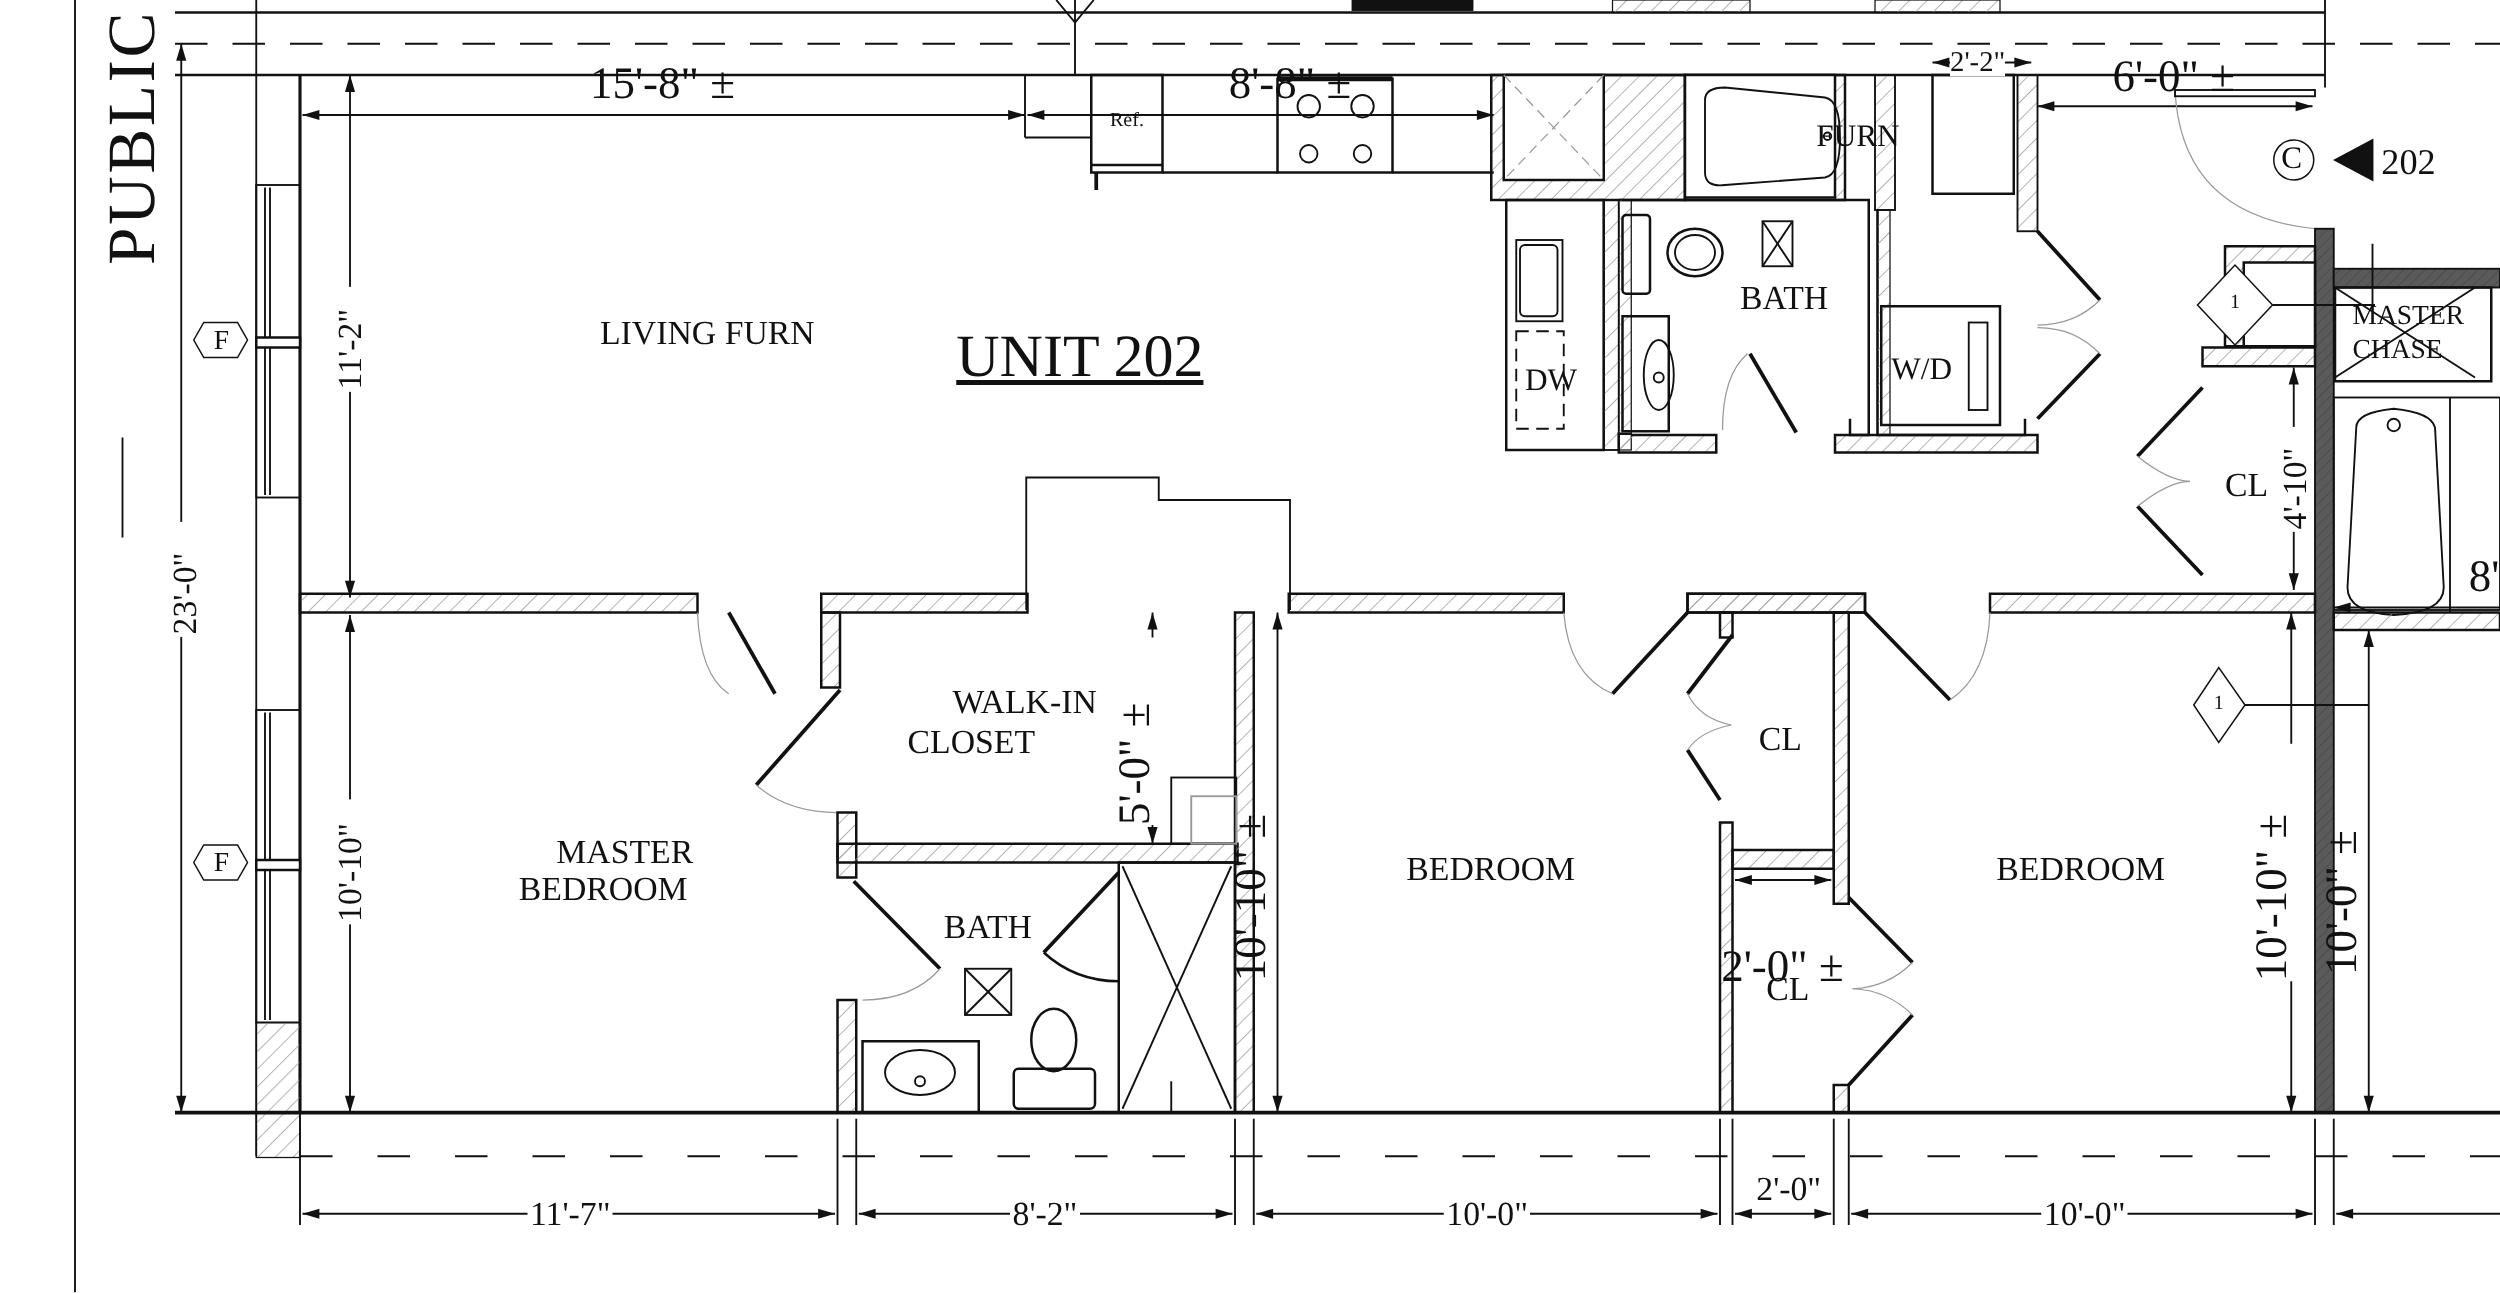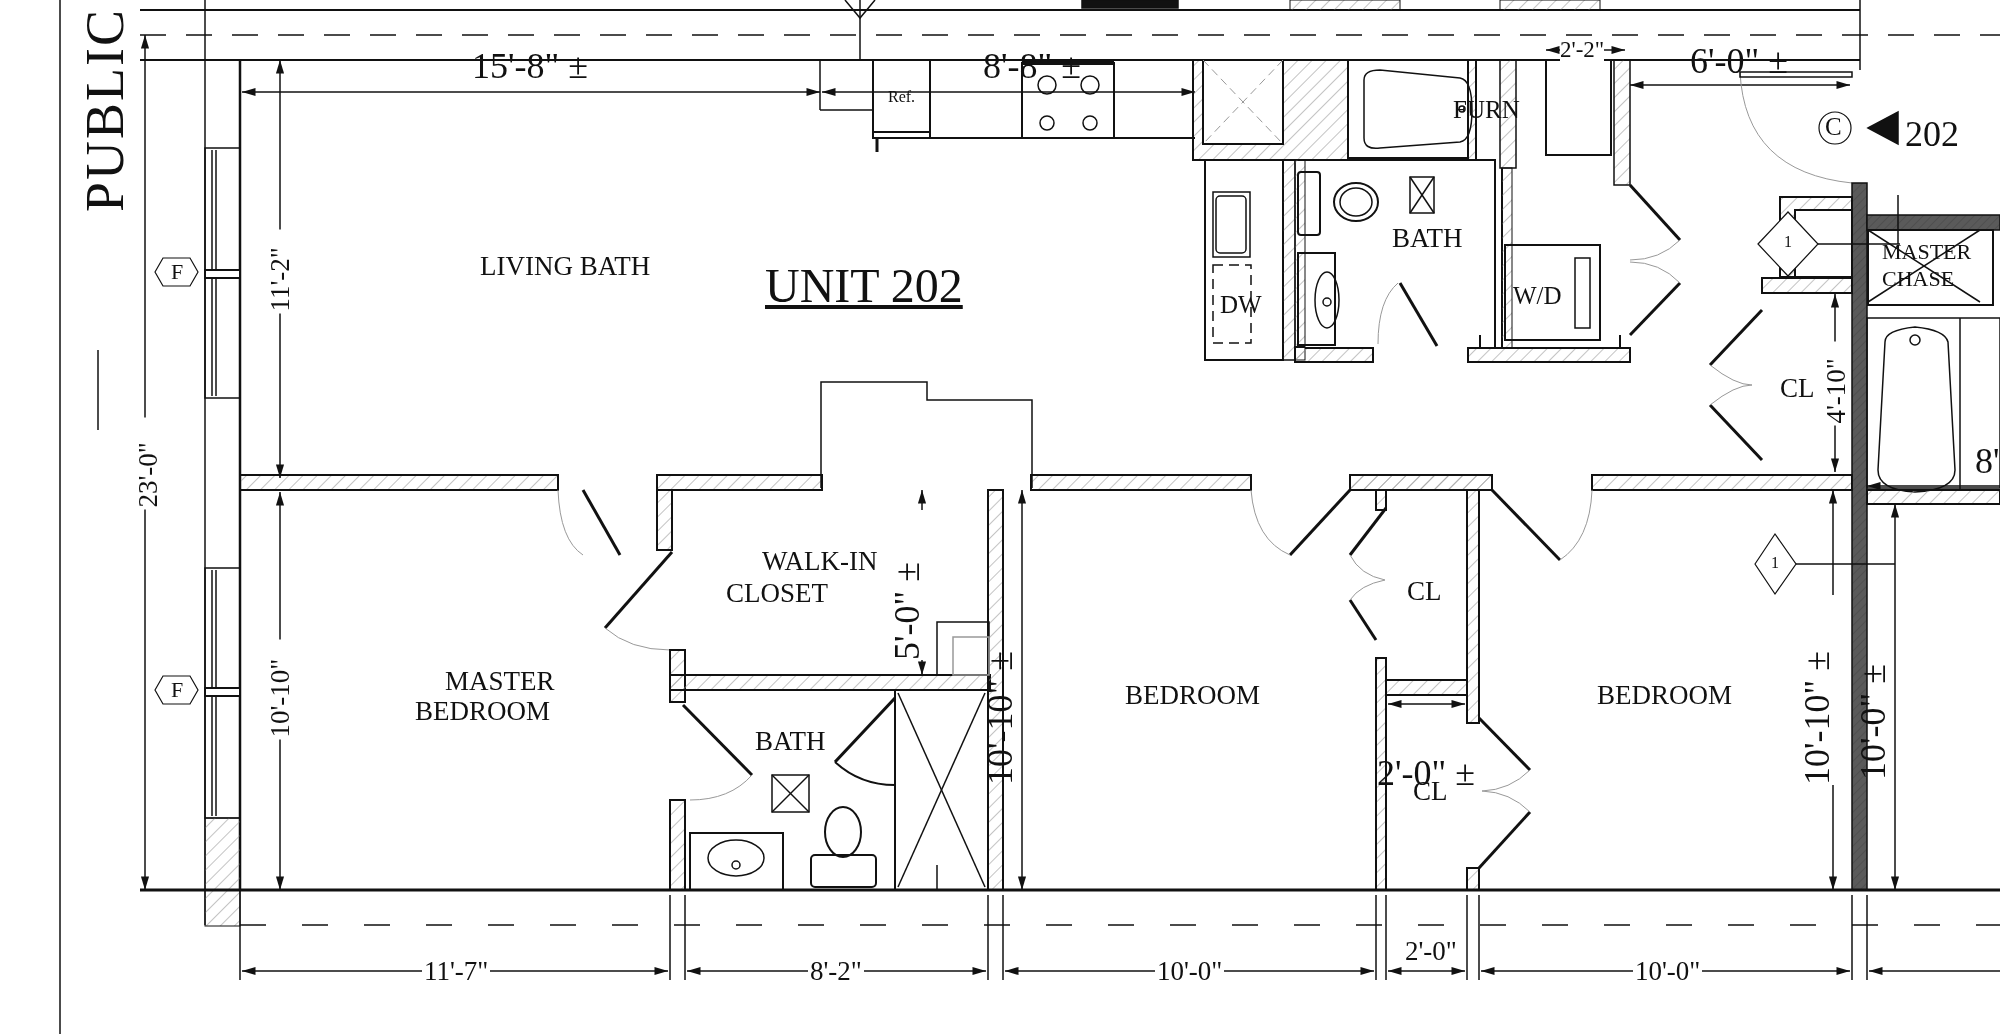--- a/index.html
+++ b/index.html
@@ -242,27 +242,27 @@
     <line x1="1005" y1="971" x2="1374" y2="971" marker-start="url(#arr)" marker-end="url(#arr)"></line>
     <line x1="1388" y1="971" x2="1465" y2="971" marker-start="url(#arr)" marker-end="url(#arr)"></line>
     <line x1="1481" y1="971" x2="1850" y2="971" marker-start="url(#arr)" marker-end="url(#arr)"></line>
     <line x1="1869" y1="971" x2="2000" y2="971" marker-start="url(#arr)"></line>
   </g>
 </svg>
 
 <div class="lbl vert" style="left:15px;top:95px;width:180px;font-size:54px;letter-spacing:2px;">PUBLIC A</div>
 <div class="lbl room" style="left:765px;top:262px;font-size:48px;text-decoration:underline;">UNIT 202</div>
 <div class="lbl tag" style="left:1825px;top:114px;font-size:25px;">C</div>
-<div class="lbl tag" style="left:1905px;top:116px;font-size:36px;">202</div>
+<div class="lbl tag" style="left:1905px;top:116px;font-size:29px;">202</div>
 <div class="lbl" style="left:171px;top:261px;font-size:22px;">F</div>
 <div class="lbl" style="left:171px;top:679px;font-size:22px;">F</div>
 <div class="lbl" style="left:1784px;top:234px;font-size:16px;">1</div>
 <div class="lbl" style="left:1771px;top:555px;font-size:16px;">1</div>
 
-<div class="lbl room" style="left:480px;top:253px;">LIVING BATH</div>
+<div class="lbl room" style="left:480px;top:253px;">LIVING FURN</div>
 <div class="lbl room" style="left:428px;top:668px;margin-left:17px;">MASTER</div>
 <div class="lbl room" style="left:415px;top:698px;">BEDROOM</div>
 <div class="lbl room" style="left:762px;top:548px;text-align:center;">WALK-IN</div>
 <div class="lbl room" style="left:726px;top:580px;">CLOSET</div>
 <div class="lbl room" style="left:755px;top:728px;">BATH</div>
 <div class="lbl room" style="left:1392px;top:225px;">BATH</div>
 <div class="lbl room" style="left:1125px;top:682px;">BEDROOM</div>
 <div class="lbl room" style="left:1597px;top:682px;">BEDROOM</div>
 <div class="lbl room" style="left:1407px;top:578px;">CL</div>
 <div class="lbl room" style="left:1413px;top:778px;">CL</div>

